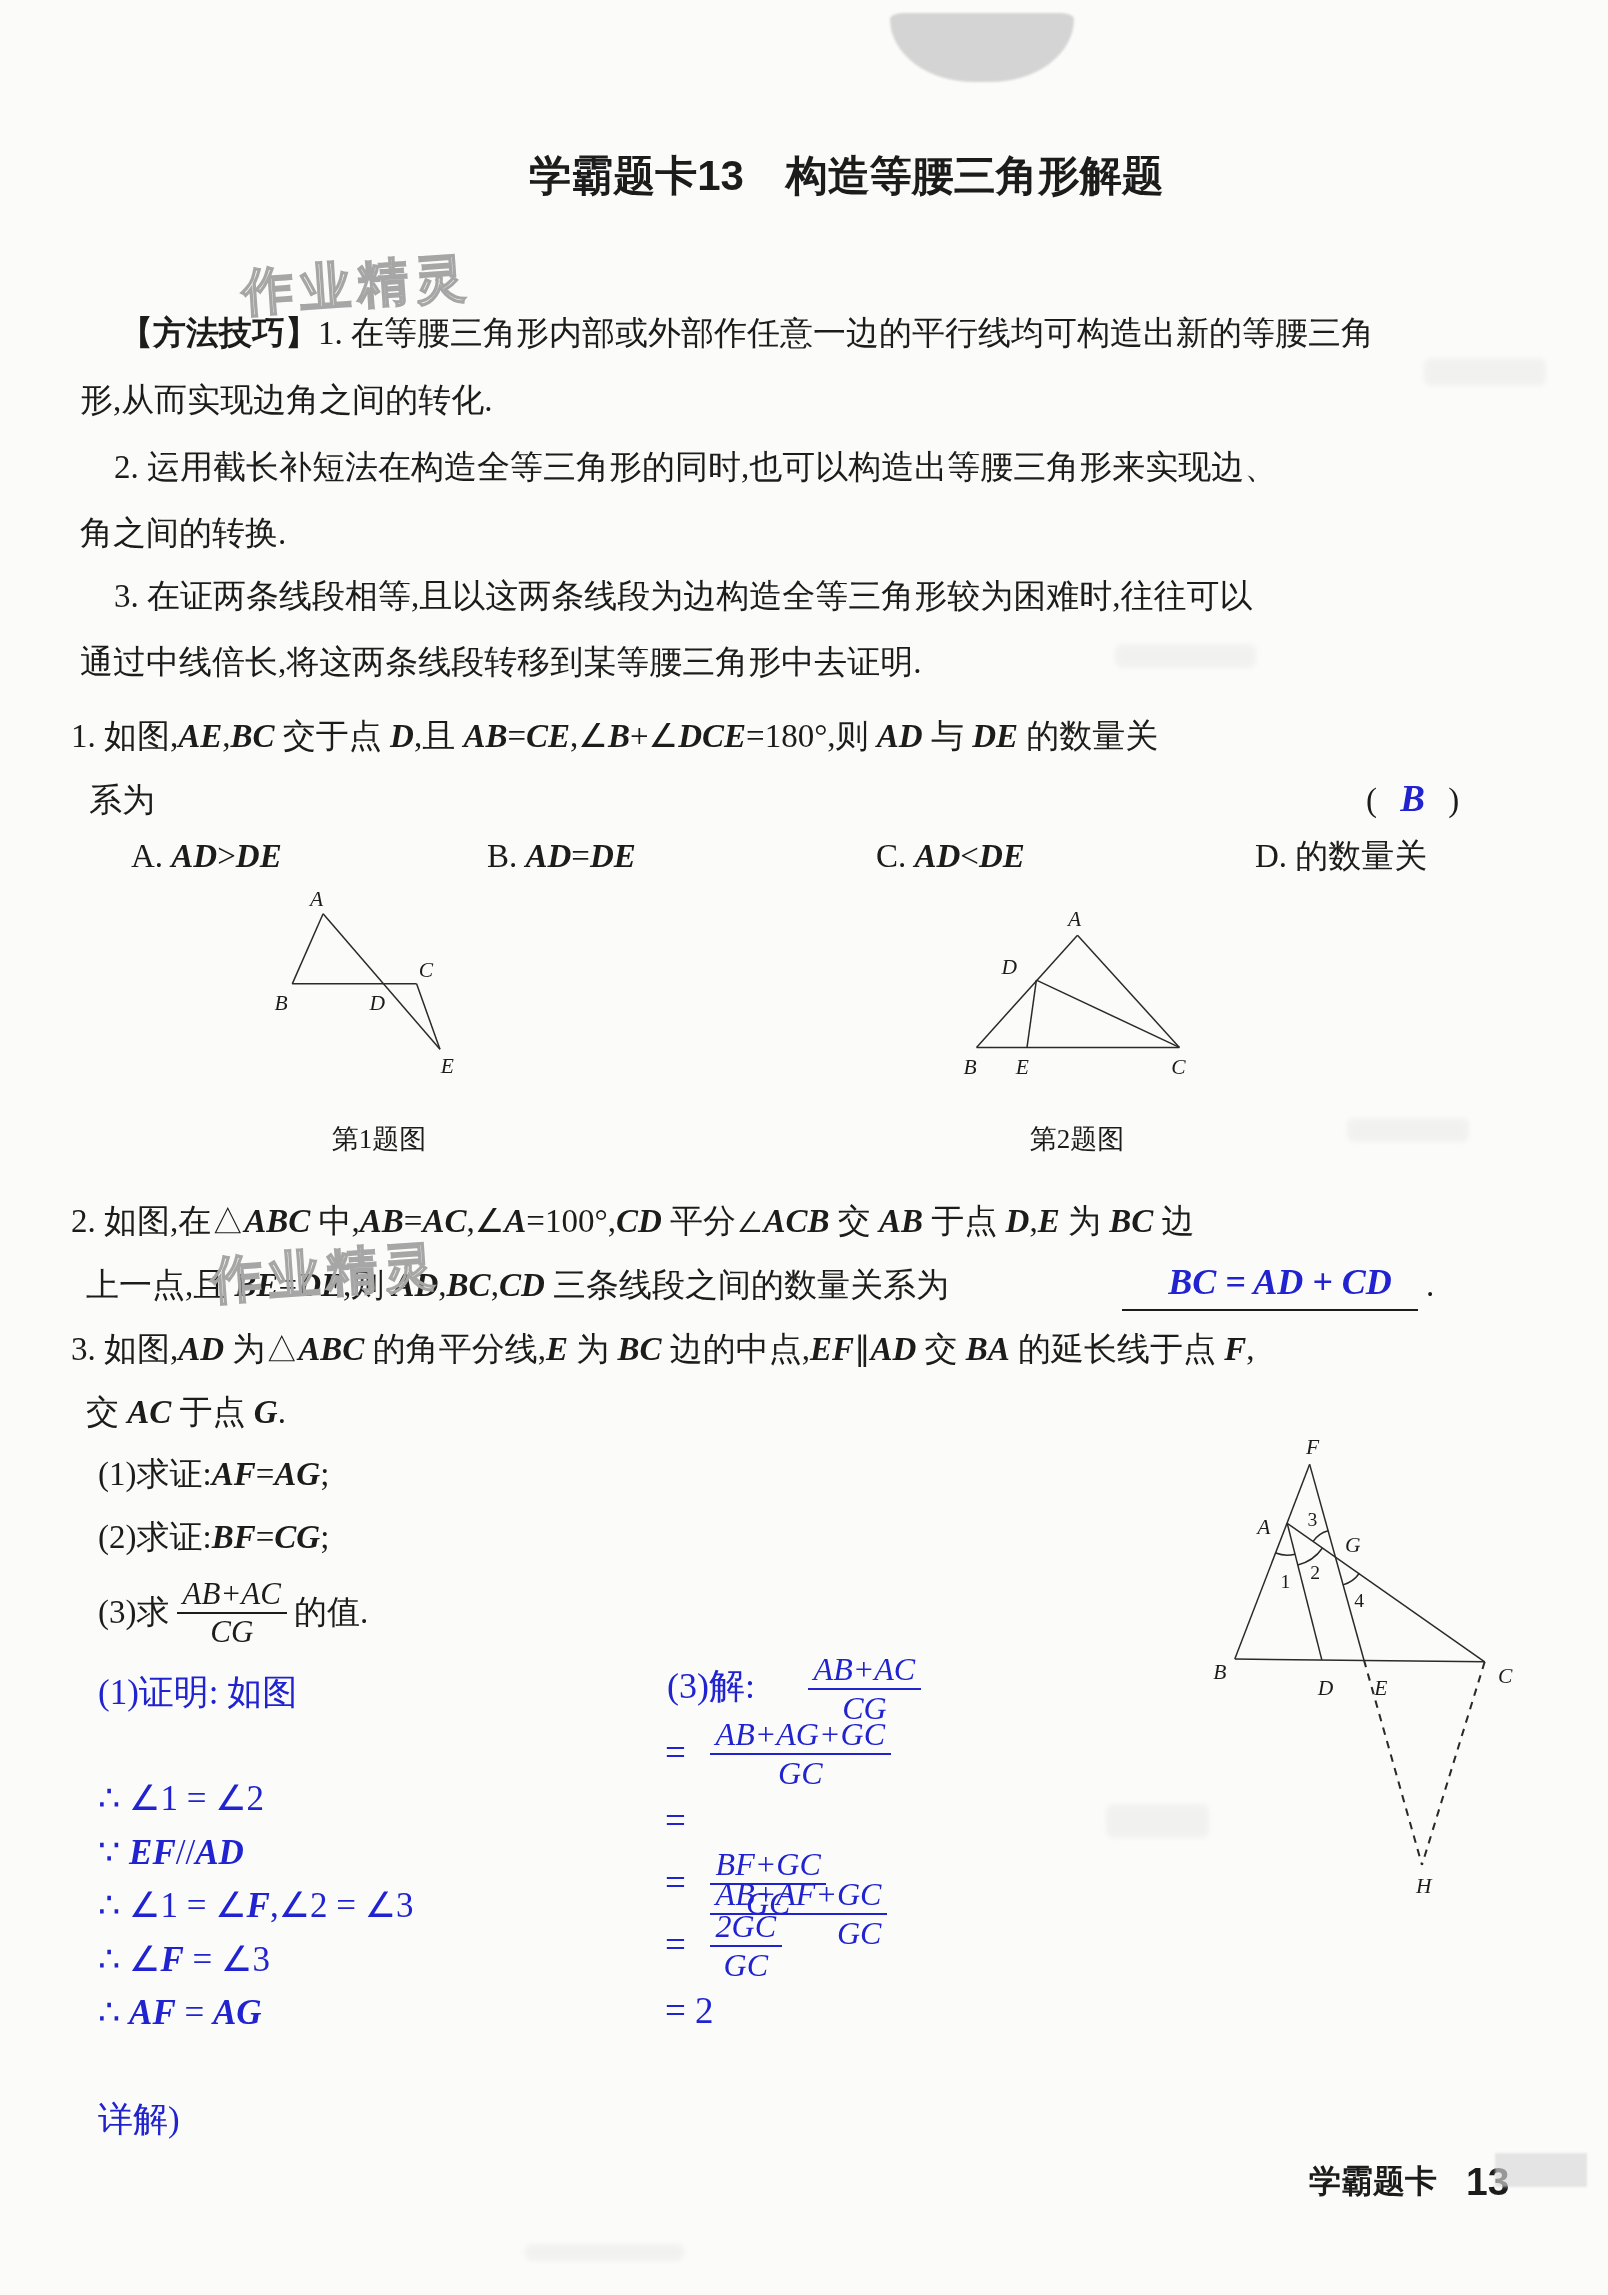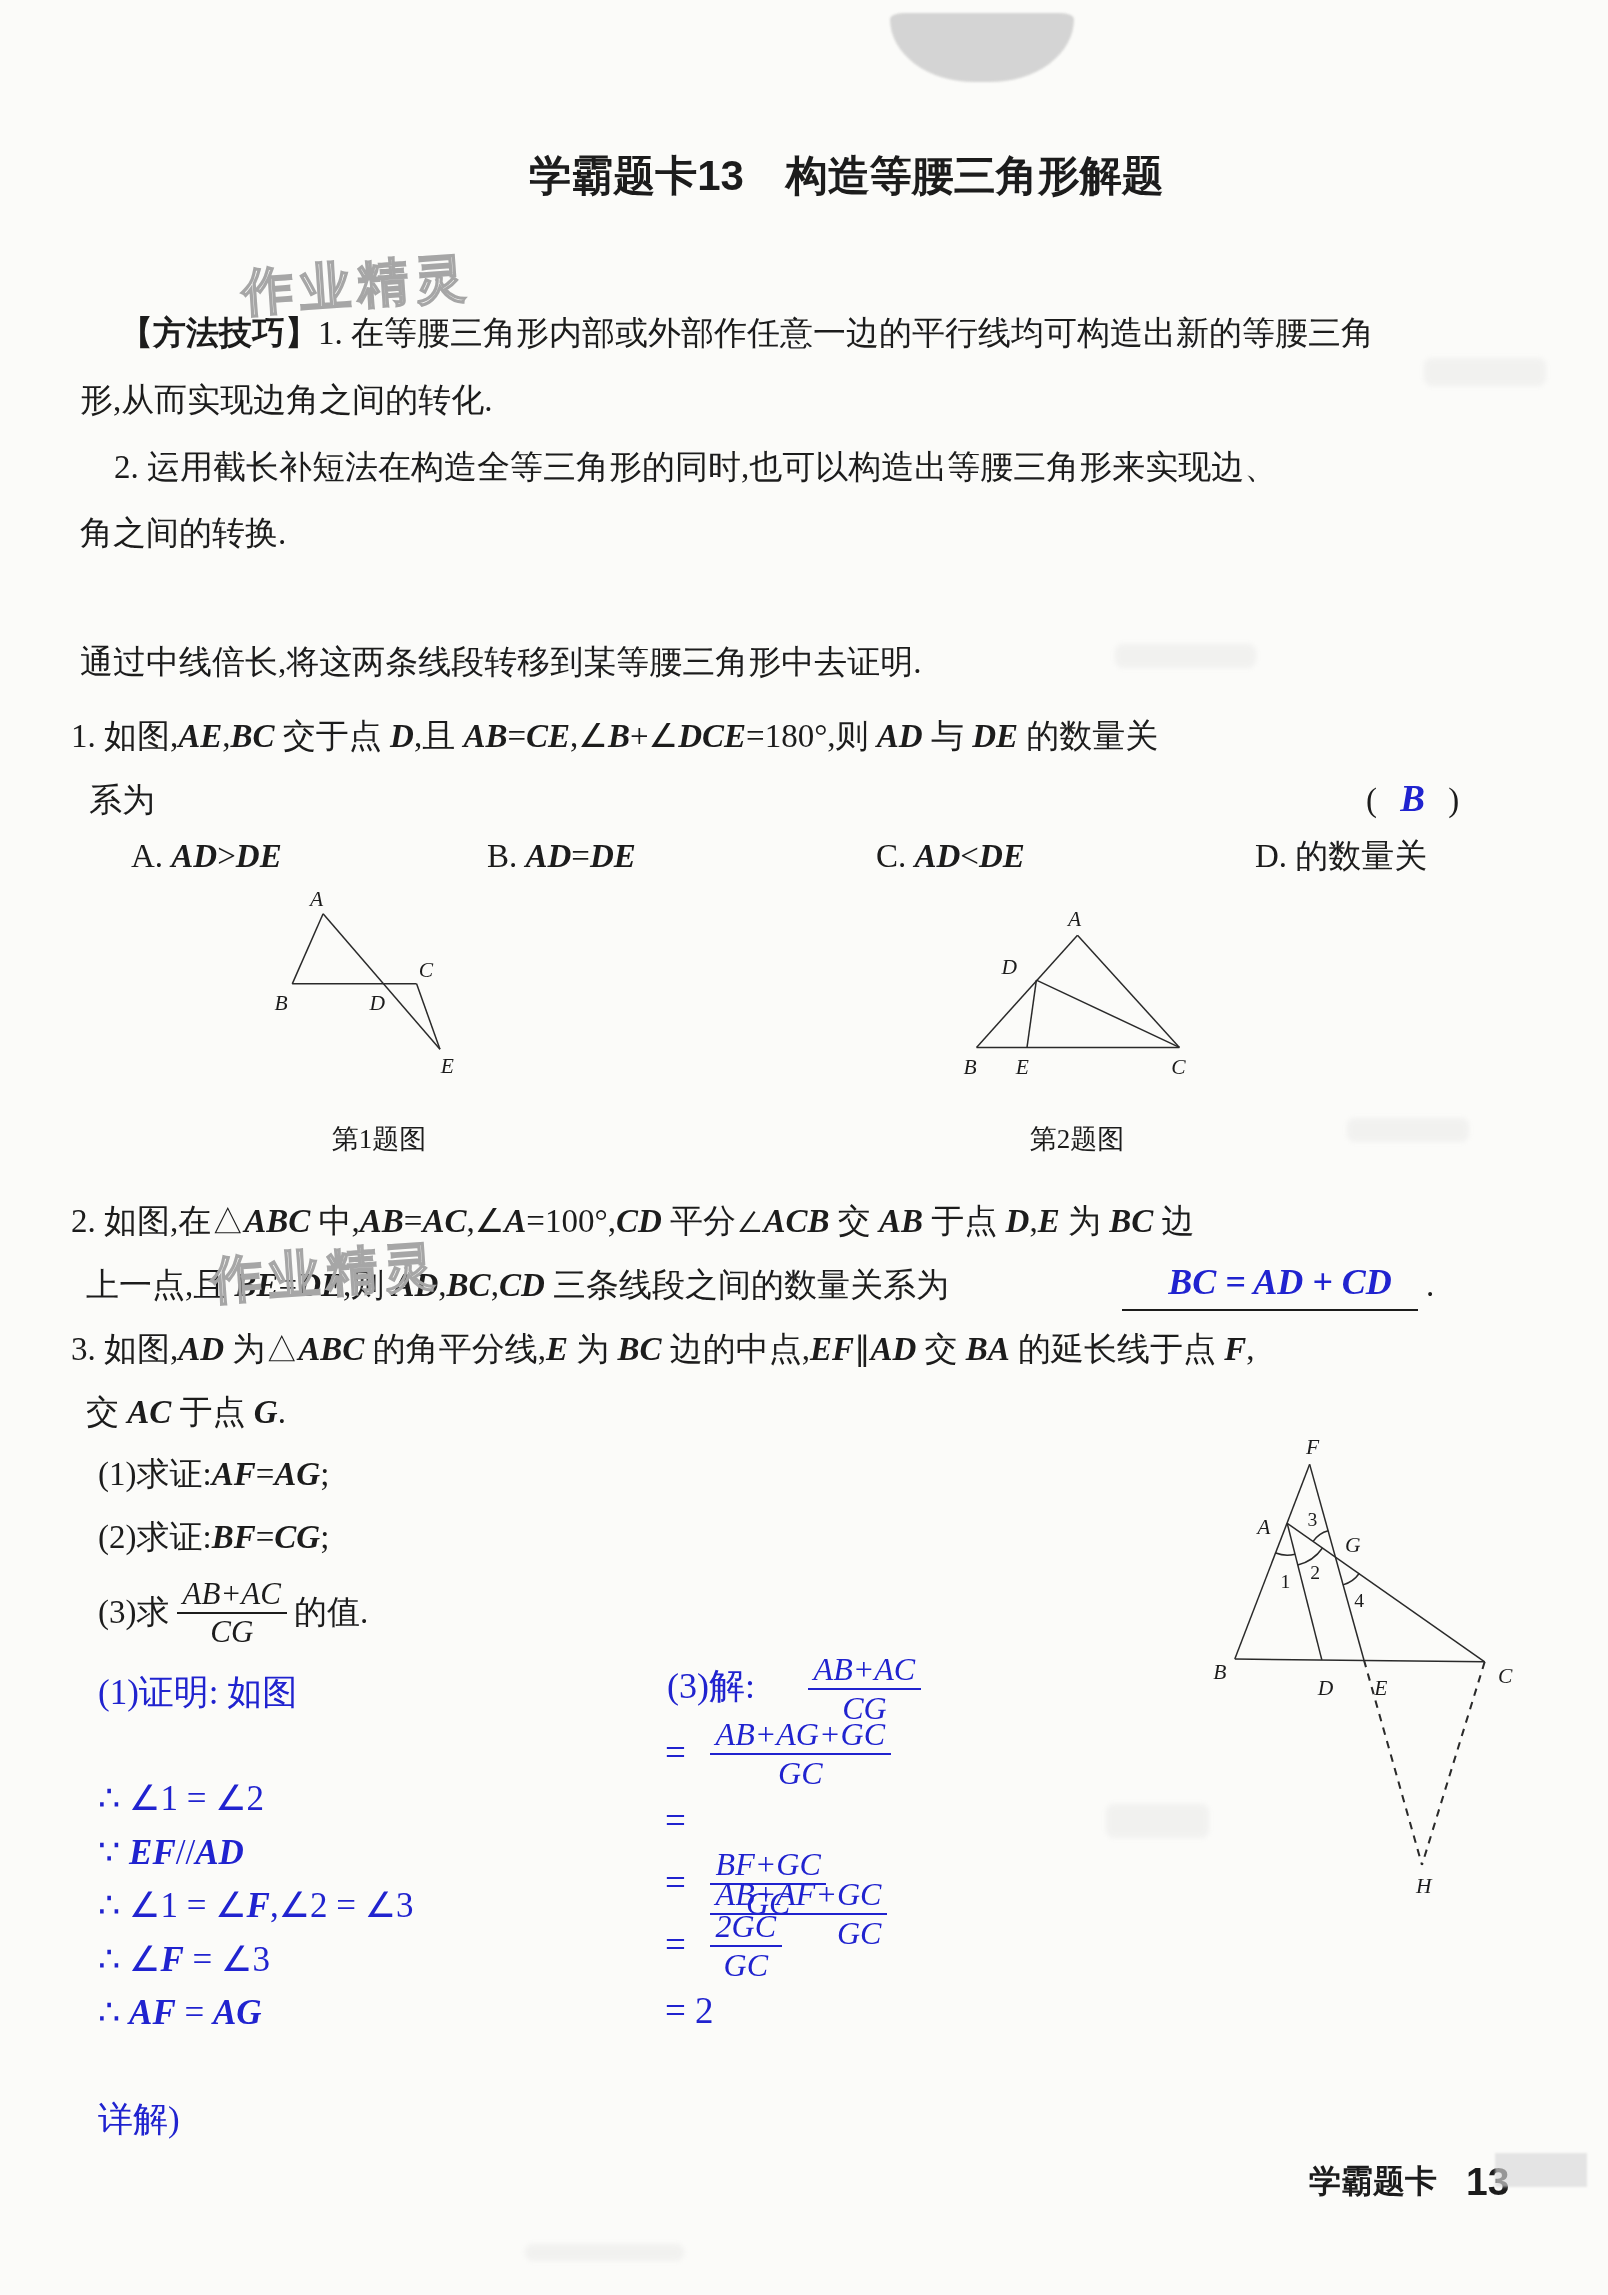--- a/index.html
+++ b/index.html
@@ -38,20 +38,21 @@
   <div class="shadowblob" style="left:890px;top:13px;width:184px;height:69px;"></div>
 
   <div class="abs hei" style="left:0;top:148px;width:1609px;text-align:center;font-size:42px;">学霸题卡13　构造等腰三角形解题</div>
 
   <div class="abs wm" style="left:242px;top:251px;">作业精灵</div>
 
   <div class="abs t" style="left:78px;top:311px;"><span class="hei">【方法技巧】</span><span>1. 在等腰三角形内部或外部作任意一边的平行线均可构造出新的等腰三角</span></div>
   <div class="abs t" style="left:80px;top:379px;"><span>形,从而实现边角之间的转化.</span></div>
   <div class="abs t" style="left:114px;top:446px;"><span>2. 运用截长补短法在构造全等三角形的同时,也可以构造出等腰三角形来实现边、</span></div>
   <div class="abs t" style="left:80px;top:512px;"><span>角之间的转换.</span></div>
+  <div class="abs t" style="left:114px;top:575px;"><span>3. 在证两条线段相等,且以这两条线段为边构造全等三角形较为困难时,往往可以</span></div>
   <div class="abs t" style="left:80px;top:641px;"><span>通过中线倍长,将这两条线段转移到某等腰三角形中去证明.</span></div>
 
   <div class="abs t" style="left:71px;top:715px;"><span>1. 如图,</span><span class="m">AE</span><span>,</span><span class="m">BC</span><span> 交于点 </span><span class="m">D</span><span>,且 </span><span class="m">AB</span><span>=</span><span class="m">CE</span><span>,∠</span><span class="m">B</span><span>+∠</span><span class="m">DCE</span><span>=180°,则 </span><span class="m">AD</span><span> 与 </span><span class="m">DE</span><span> 的数量关</span></div>
   <div class="abs t" style="left:89px;top:779px;">系为</div>
   <div class="abs t" style="left:1366px;top:777px;">
     <span>(</span>
     <span class="blue m" style="font-size:37px;margin:0 15px;">B</span>
     <span>)</span>
   </div>
   <div class="abs t" style="left:131px;top:835px;"><span>A. </span><span class="m">AD</span><span>&gt;</span><span class="m">DE</span></div>

